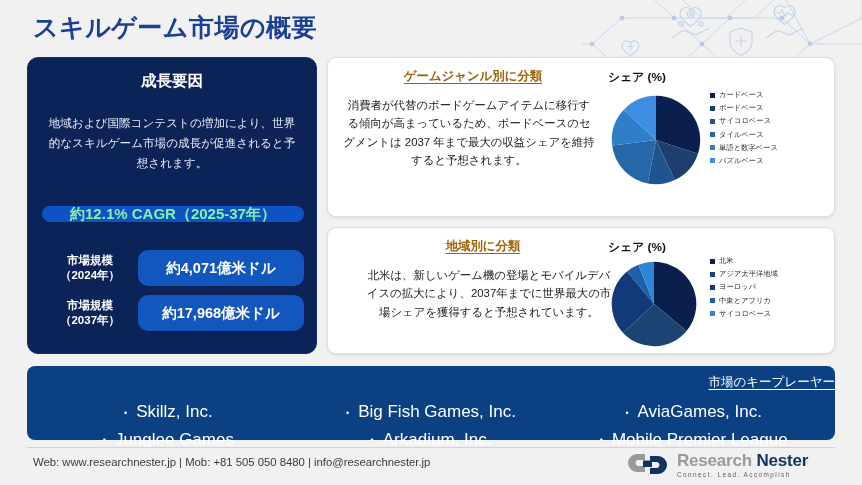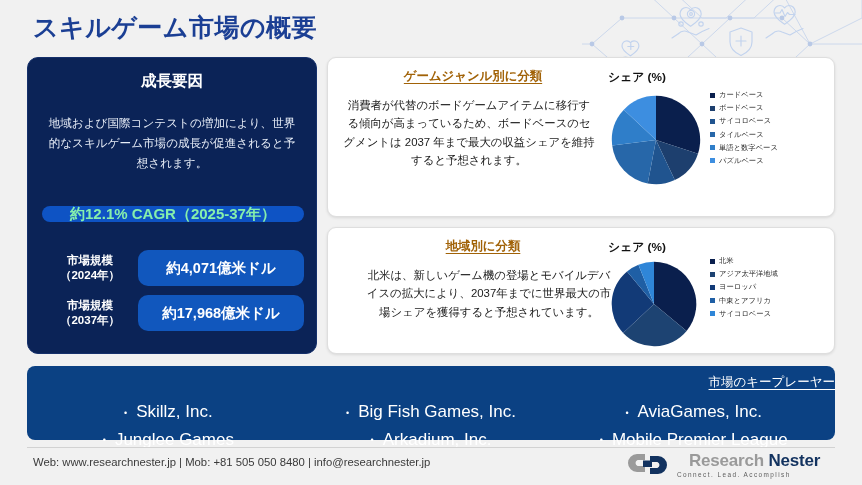--- a/index.html
+++ b/index.html
@@ -110,21 +110,21 @@
     position: absolute; left: 27px; top: 447px; width: 808px; height: 1px;
     background: #d2d2d2;
   }
   .footer-text {
     position: absolute; left: 33px; top: 456px;
     font-size: 11.3px; color: #3a3a3a;
   }
   .logo { position: absolute; right: 22px; top: 450px; width: 212px; height: 31px; display: flex; align-items: center; }
   .logo-mark { flex: 0 0 auto; margin-right: 7px; }
   .logo-text { line-height: 1; }
-  .logo-name { font-size: 17px; font-weight: bold; letter-spacing: -.2px; margin-left: 12px; }
+  .logo-name { font-size: 17px; font-weight: bold; letter-spacing: -.2px; }
   .logo-name .g { color: #9a9a9a; }
   .logo-name .n { color: #12325f; }
   .logo-tag { font-size: 6.4px; color: #5e5e5e; letter-spacing: 1.45px; margin-top: 3px; }
 </style>
 </head>
 <body>
 
 <div id="page">
 
   <div class="deco">

